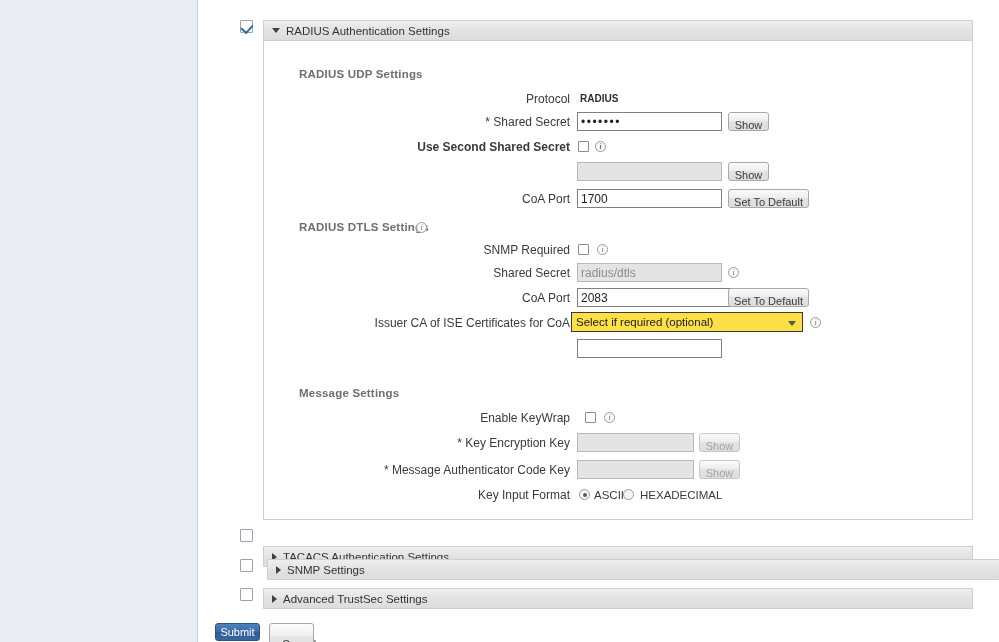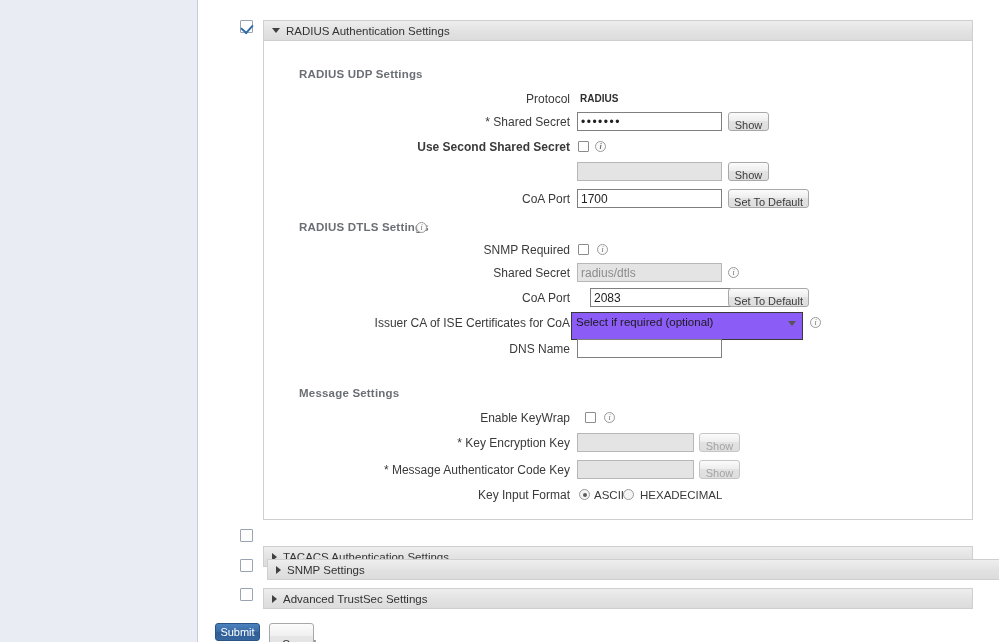--- a/index.html
+++ b/index.html
@@ -153,23 +153,23 @@
     font-size: 8px;
     font-style: italic;
     font-family: "Liberation Serif", serif;
     text-align: center;
     line-height: 10px;
     background: #fbfbfb;
   }
 
   .sel {
     position: absolute;
-    height: 28px;
+    height: 20px;
     border: 1px solid #3a3a3a;
-    background: #8b5cf6;
+    background: #fde047;
     font-size: 11.5px;
     color: #1b1b1b;
     line-height: 18px;
     padding-left: 4px;
     cursor: pointer;
   }
   .sel .arrow {
     position: absolute;
     right: 6px; top: 8px;
     width: 0; height: 0;
@@ -299,36 +299,35 @@
       </div>
 
       <div class="frow" style="left:0px; top:222px; width:710px;">
         <div class="lbl" style="right:404px; width:300px;">Shared Secret</div>
         <input class="txt disabled" style="left: 313px; top: 0px; width: 145px;" type="text" disabled="" value="radius/dtls">
         <div class="info" style="left:464px; top:4px;">i</div>
       </div>
 
       <div class="frow" style="left:0px; top:247px; width:710px;">
         <div class="lbl" style="right:404px; width:300px;">CoA Port</div>
-        <input class="txt" style="left: 326px; top: 0px; width: 169px;" type="text" value="2083">
+        <input class="txt" style="left: 313px; top: 0px; width: 169px;" type="text" value="2083">
         <button class="btn" style="left:464px; top:0; width:81px;">Set To Default</button>
       </div>
 
       <div class="frow" style="left:0px; top:272px; width:710px;">
         <div class="lbl" style="right:404px; width:320px;"></div>
         <div class="lbl" style="right:404px; width:320px;">Issuer CA of ISE Certificates for CoA</div>
         <div class="sel" style="left:307px; top:-1px; width:232px;">
           <span>Select if required (optional)</span>
           <span class="arrow"></span>
         </div>
         <div class="info" style="left:546px; top:4px;">i</div>
       </div>
 
       <div class="frow" style="left:0px; top:298px; width:710px;">
-        <div class="lbl" style="right:404px; width:300px;">DNS Name</div>
         <input class="txt" style="left: 313px; top: 0px; width: 145px;" type="text" value="">
       </div>
 
       <div class="grp-title" style="left:35px; top:346px;">Message Settings</div>
 
       <div class="frow" style="left:0px; top:367px; width:710px;">
         <div class="lbl" style="right:404px; width:300px;">Enable KeyWrap</div>
         <div class="cbx" style="left:321px; top:4px;"></div>
         <div class="info" style="left:340px; top:4px;">i</div>
       </div>

